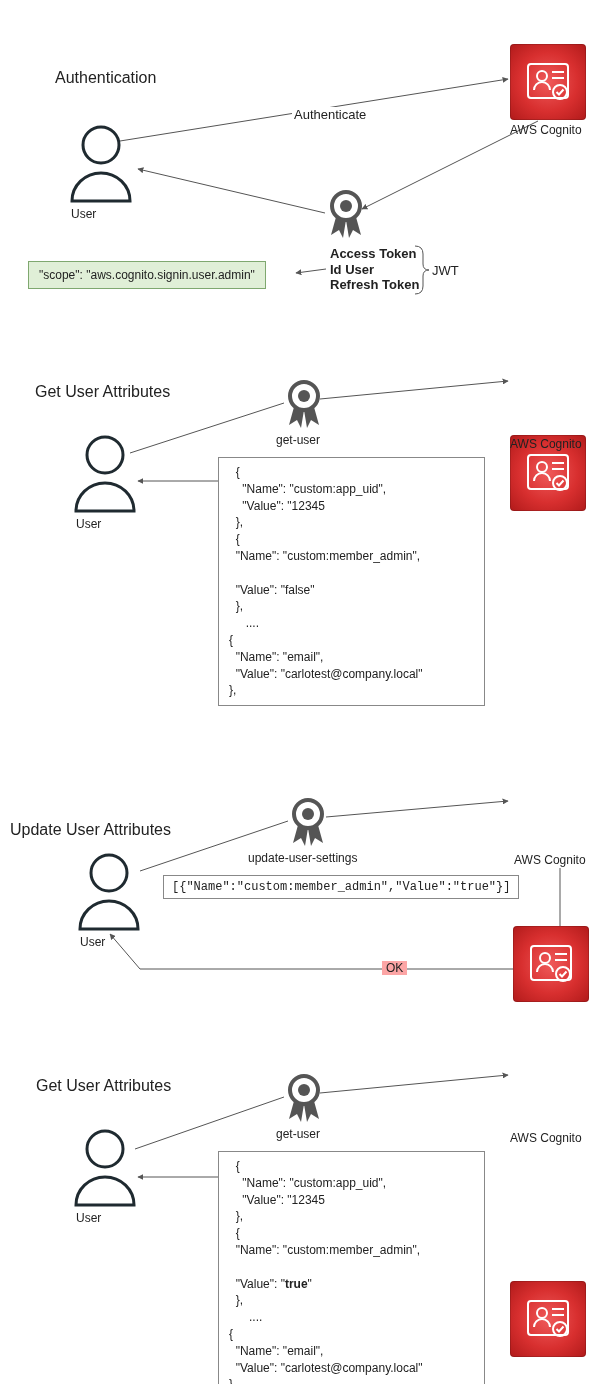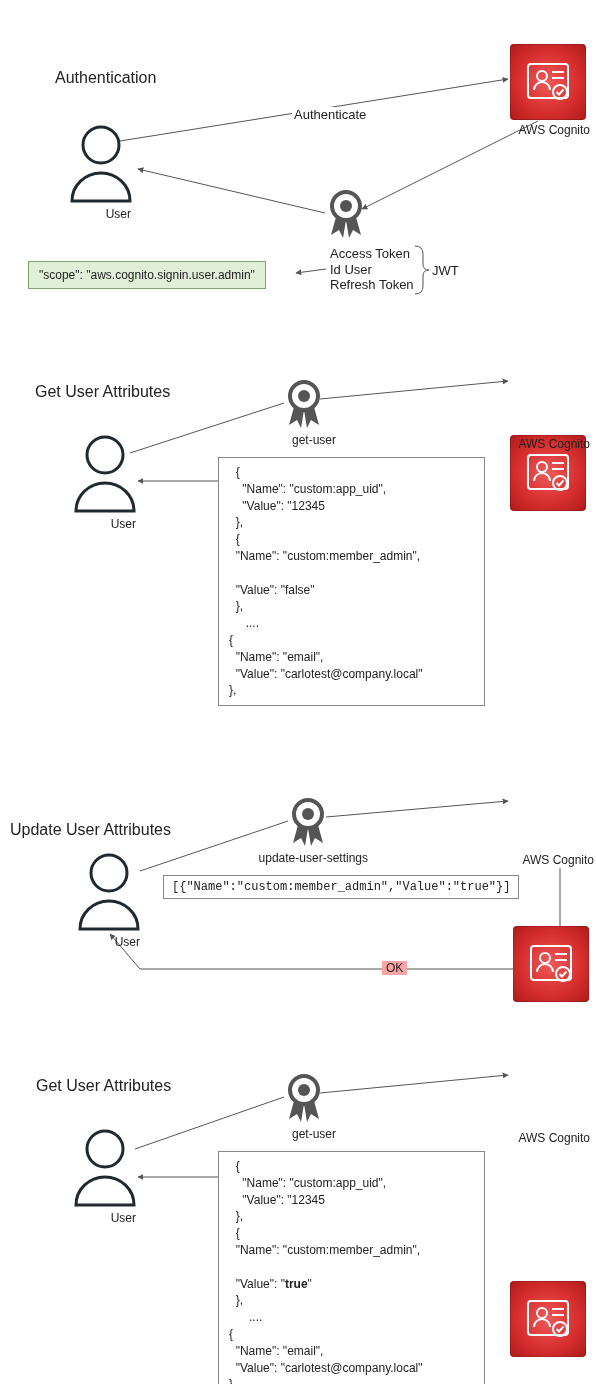--- a/index.html
+++ b/index.html
@@ -15,31 +15,32 @@
     height: 1384px;
     margin-top: 41px;
   }
   .abs { position: absolute; }
   .section-title {
     font-size: 16px;
     white-space: nowrap;
   }
   .small-label {
     font-size: 12px;
-    text-align: right;
+    text-align: left;
     white-space: nowrap;
   }
   .mid-label {
     font-size: 13px;
     white-space: nowrap;
     text-align: center;
   }
   .token-lines {
     font-size: 13px;
     line-height: 1.2;
+    font-weight: bold;
   }
   .scope-box {
     border: 1px solid #7fa86f;
     background: #e0efd7;
     font-size: 12px;
     padding: 6px 10px;
     white-space: nowrap;
   }
   .code-box {
     border: 1px solid #888;

